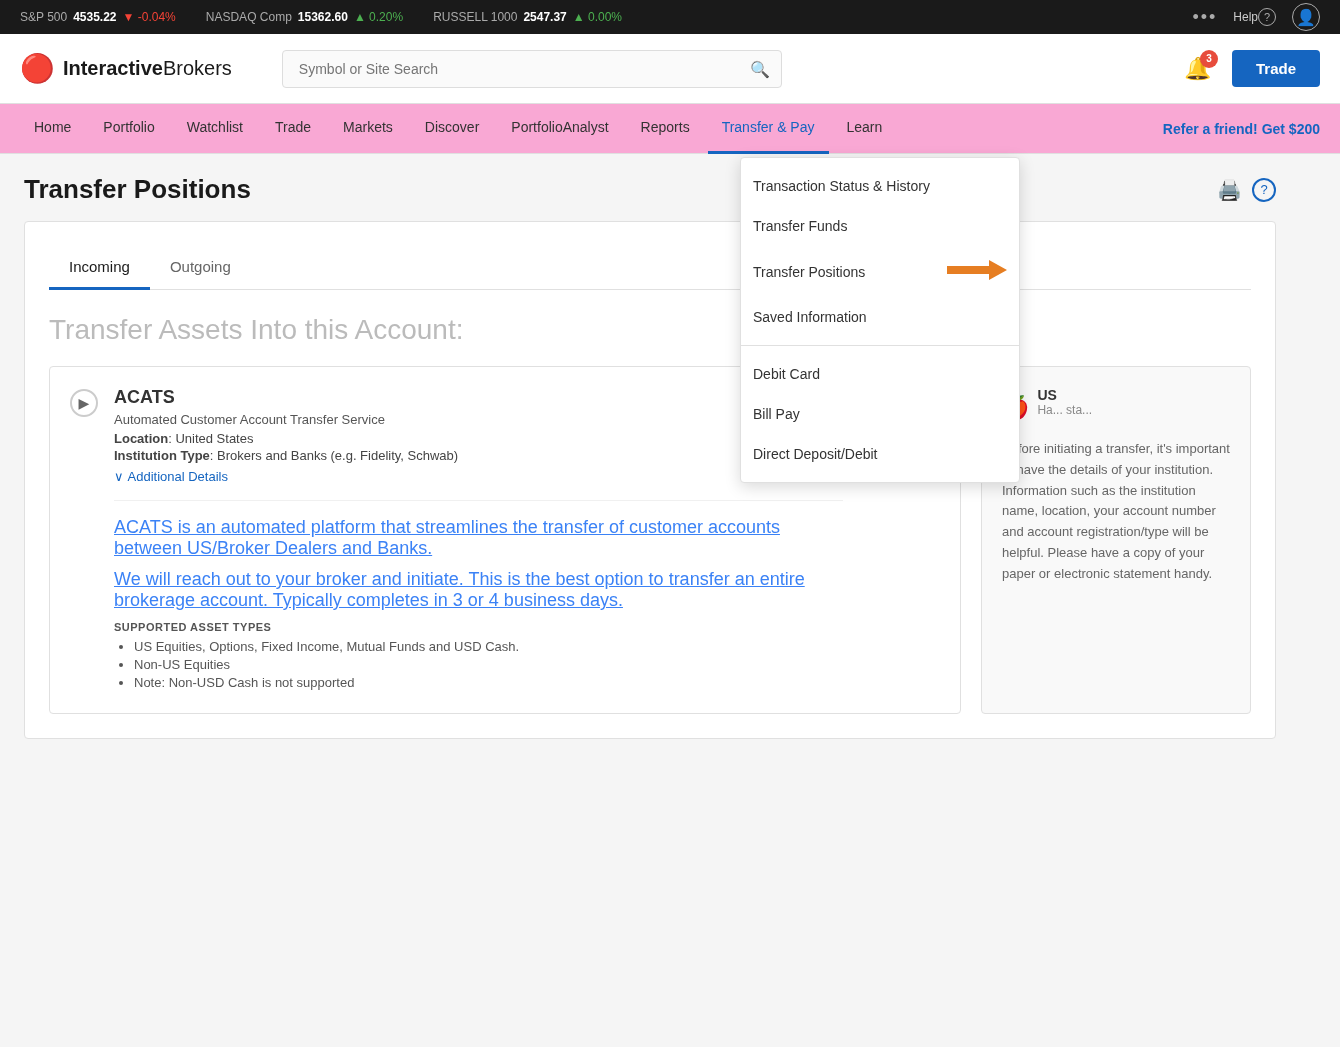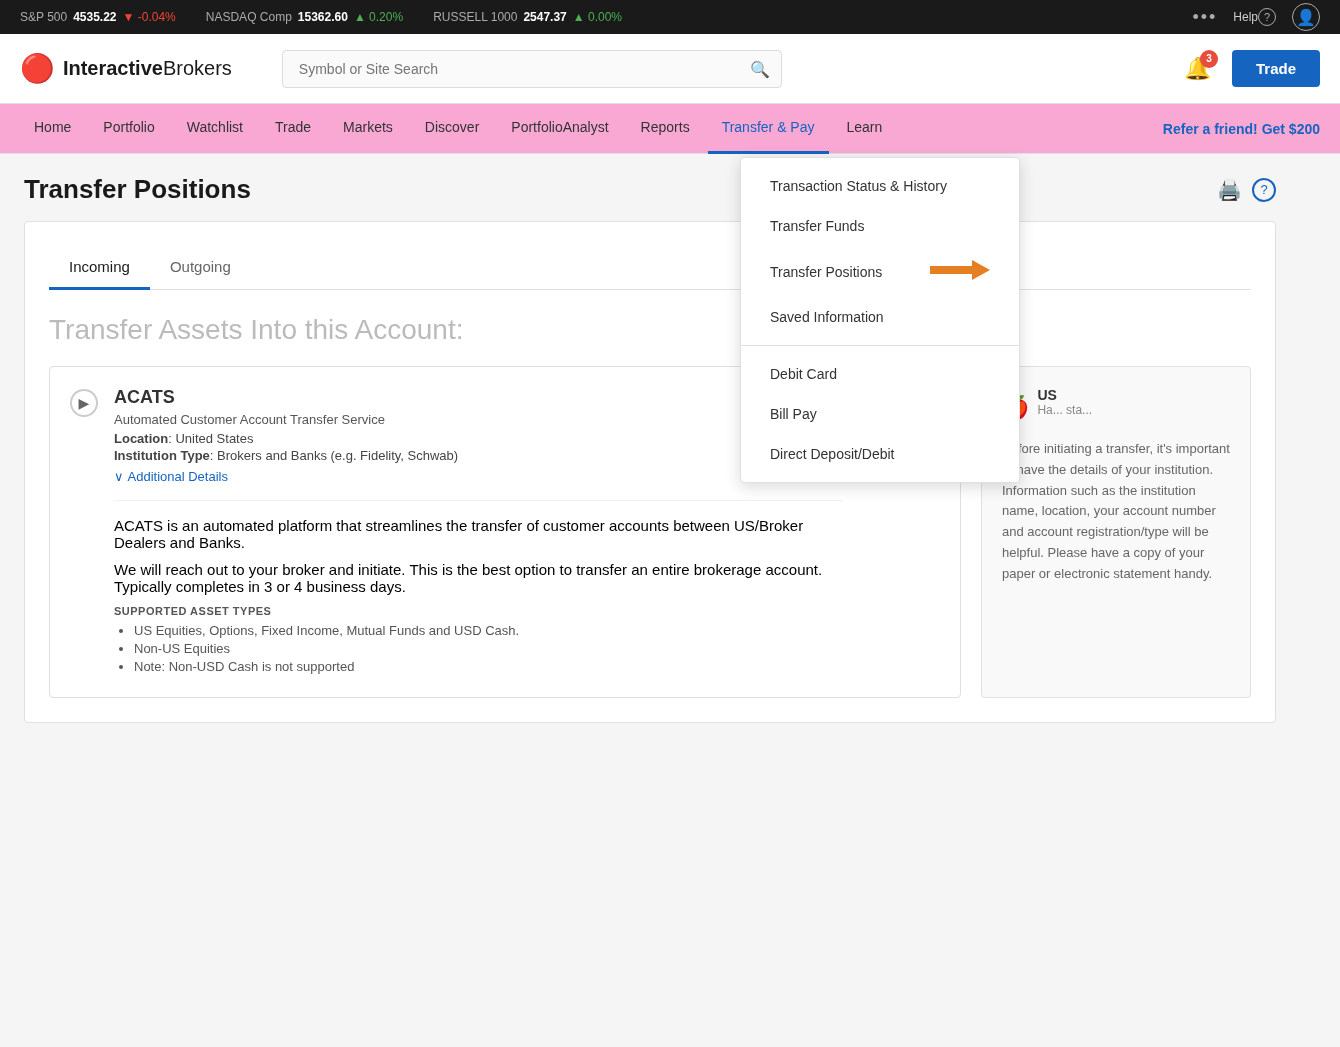--- a/index.html
+++ b/index.html
@@ -144,21 +144,21 @@
       left: 740px;
       background: #fff;
       border: 1px solid #e0e0e0;
       border-radius: 4px;
       box-shadow: 0 4px 16px rgba(0,0,0,0.15);
       width: 280px;
       z-index: 1000;
       padding: 8px 0;
     }
     .dropdown-item {
-      padding: 12px 29px;
+      padding: 12px 12px;
       font-size: 14px;
       color: #333;
       cursor: pointer;
       display: flex;
       align-items: center;
       gap: 8px;
     }
     .dropdown-item.highlighted { font-weight: 500; }
     .dropdown-divider { border: none; border-top: 1px solid #e0e0e0; margin: 8px 0; }
     .arrow-indicator {
@@ -281,21 +281,21 @@
       font-weight: 600;
       cursor: pointer;
       white-space: nowrap;
     }
 
     .expanded-details {
       margin-top: 16px;
       padding-top: 16px;
       border-top: 1px solid #f0f0f0;
     }
-    .acats-desc { font-size: 15px; color: #000000; margin-bottom: 10px; }
+    .acats-desc { font-size: 18px; color: #3b82f6; margin-bottom: 10px; text-decoration: underline; }
     .supported-types-title { font-size: 11px; font-weight: 700; color: #555; text-transform: uppercase; margin-bottom: 6px; letter-spacing: 0.5px; }
     .supported-types-list { list-style: disc; padding-left: 20px; }
     .supported-types-list li { font-size: 13px; color: #555; margin-bottom: 3px; }
 
     
     .side-card {
       width: 270px;
       flex-shrink: 0;
       border: 1px solid #e0e0e0;
       border-radius: 4px;

